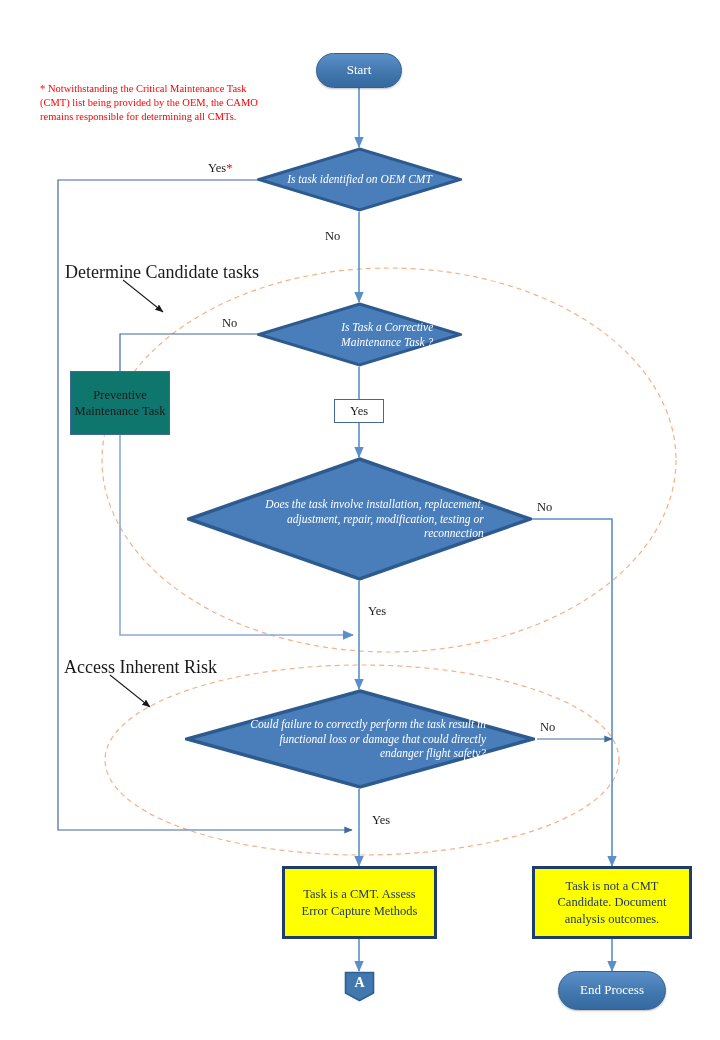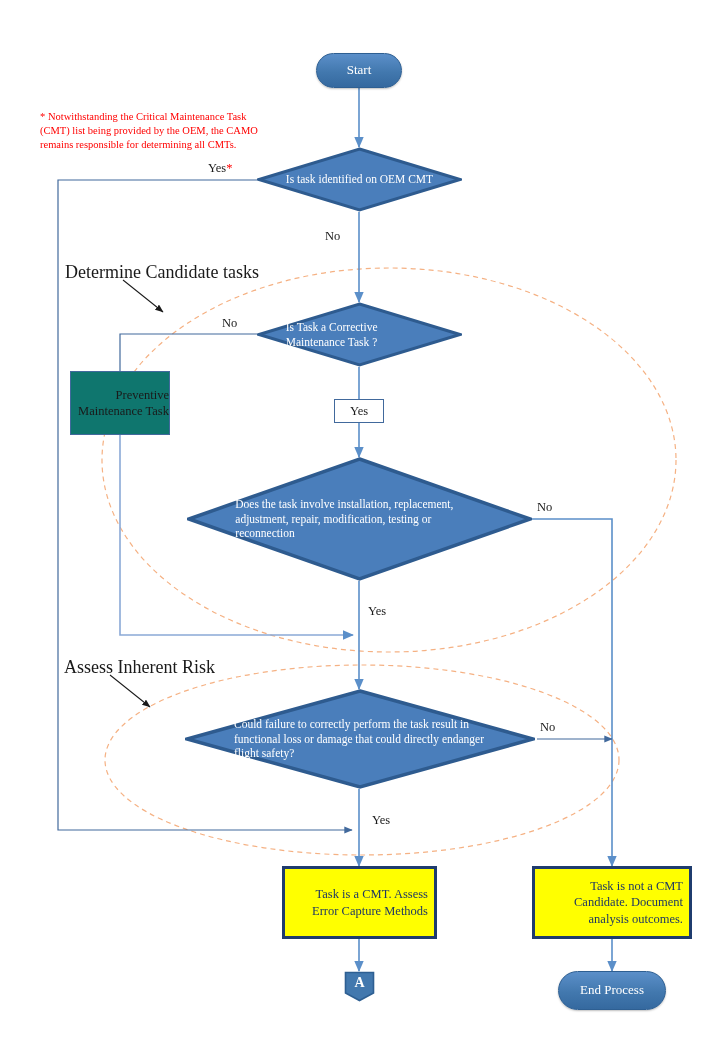--- a/index.html
+++ b/index.html
@@ -23,21 +23,21 @@
     height: 1040px;
     pointer-events: none;
   }
 
   .node {
     position: absolute;
     box-sizing: border-box;
     display: flex;
     align-items: center;
     justify-content: center;
-    text-align: right;
+    text-align: center;
   }
 
   
   .terminator {
     border-radius: 999px;
     background: linear-gradient(to bottom, #5b8fc9 0%, #4278ae 55%, #35699f 100%);
     border: 1.6px solid #2e5f92;
     color: #ffffff;
     font-size: 13px;
     line-height: 1.15;
@@ -49,25 +49,26 @@
   .diamond-wrap svg { position: absolute; left: 0; top: 0; }
   .diamond-text {
     position: absolute;
     left: 14%;
     top: 0;
     width: 72%;
     height: 100%;
     display: flex;
     align-items: center;
     justify-content: center;
-    text-align: left;
+    text-align: right;
     color: #ffffff;
     font-size: 11.5px;
     line-height: 1.28;
     pointer-events: none;
+    font-style: italic;
   }
 
   
   .plainbox {
     background: #0f766e;
     border: 1px solid #41699c;
     color: #1a1a1a;
     font-size: 12.5px;
     line-height: 1.3;
   }
@@ -171,21 +172,21 @@
     <path d="M359,789 L359,866" fill="none" stroke="#5b8fc9" stroke-width="1.6" marker-end="url(#arrowBlue)"></path>
 
     <path d="M359,939 L359,971" fill="none" stroke="#5b8fc9" stroke-width="1.6" marker-end="url(#arrowBlue)"></path>
 
     <path d="M612,939 L612,971" fill="none" stroke="#5b8fc9" stroke-width="1.6" marker-end="url(#arrowBlue)"></path>
 
     <path d="M123,280 L163,312" fill="none" stroke="#1a1a1a" stroke-width="1.1" marker-end="url(#arrowBlack)"></path>
     <path d="M110,675 L150,707" fill="none" stroke="#1a1a1a" stroke-width="1.1" marker-end="url(#arrowBlack)"></path>
   </svg>
 
-  <div class="note" style="left:40px; top:82px;margin-top:28px;">
+  <div class="note" style="left:40px; top:82px;">
     <span>* Notwithstanding the Critical Maintenance Task (CMT) list being provided by the OEM, the CAMO remains responsible for determining all CMTs.</span>
   </div>
 
   <div class="node terminator" style="left:316px; top:53px; width:86px; height:35px;">
     <span>Start</span>
   </div>
 
   <div class="diamond-wrap" style="left:257px; top:147px; width:205px; height:65px;">
     <svg width="205" height="65" viewBox="0 0 205 65">
       <polygon points="102.5,2 203,32.5 102.5,63 2,32.5" fill="#4a7ebb" stroke="#2e5b8f" stroke-width="3"></polygon>
@@ -252,15 +253,15 @@
   <div class="edge-label" style="left:537px; top:500px;">No</div>
 
   <div class="edge-label" style="left:368px; top:604px;">Yes</div>
 
   <div class="edge-label" style="left:540px; top:720px;">No</div>
 
   <div class="edge-label" style="left:372px; top:813px;">Yes</div>
 
   <div class="annot-label" style="left:65px; top:262px;">Determine  Candidate tasks</div>
 
-  <div class="annot-label" style="left:64px; top:657px;">Assess Inherent Risk</div>
+  <div class="annot-label" style="left:64px; top:657px;">Access Inherent Risk</div>
 
 </div>
 
 </body></html>

